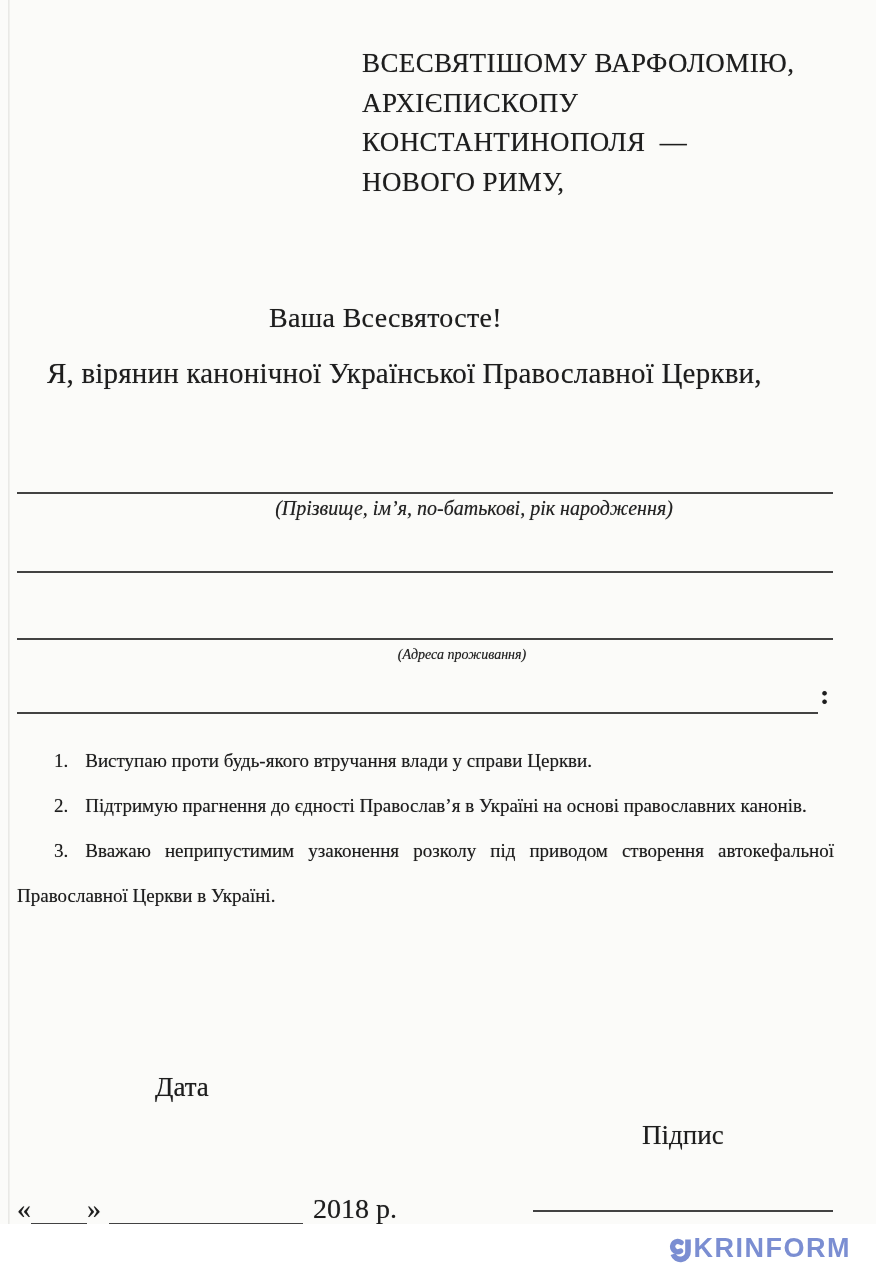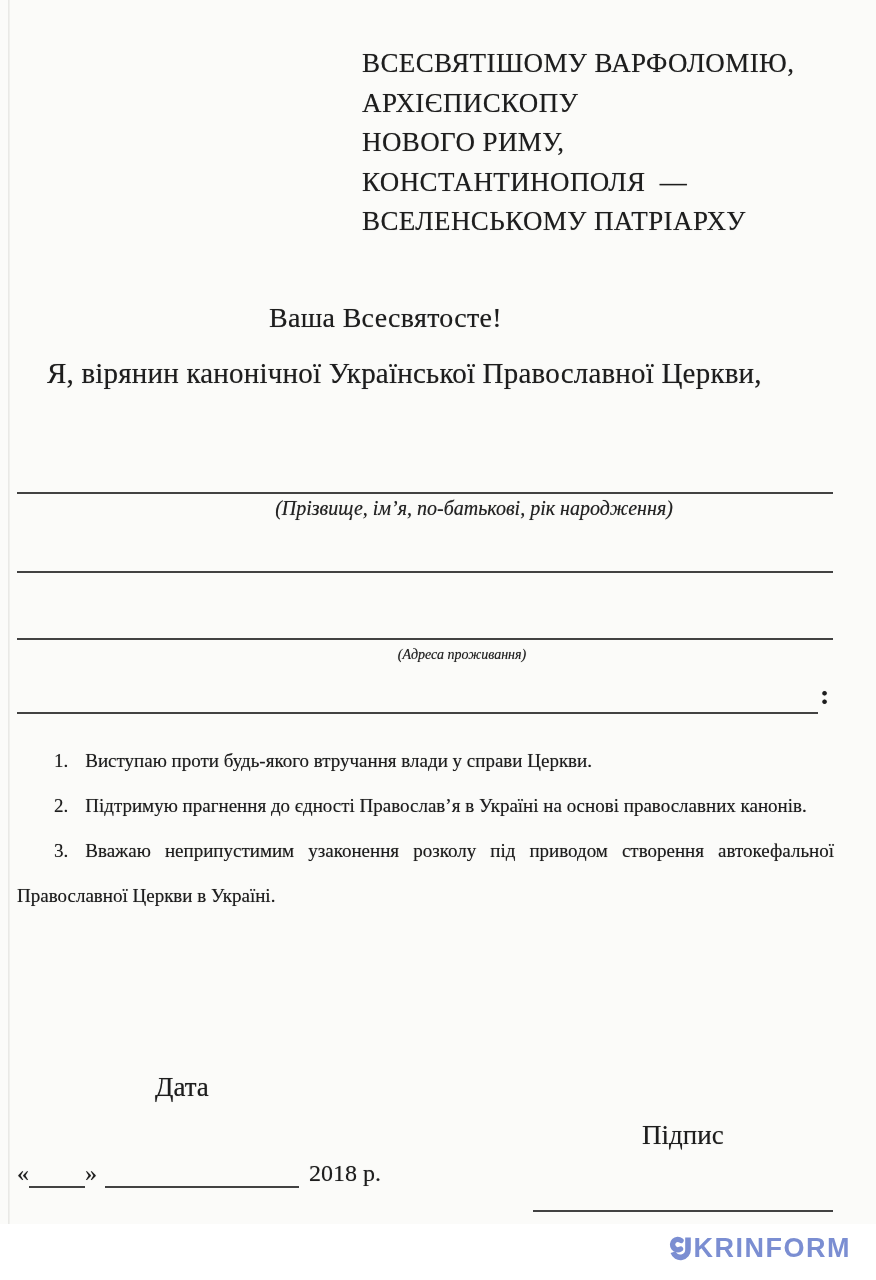--- a/index.html
+++ b/index.html
@@ -58,55 +58,54 @@
     font-size:19px; line-height:45px; text-align:justify;
   }
   .statements p { margin:0; text-indent:37px; }
   .statements .num { padding-right:17px; }
 
   .sig-label { position:absolute; top:1072px; font-size:27px; }
   .label-date      { left:155px; }
   .label-signature { left:642px;margin-top:48px; }
 
   .date-footer {
-    position:absolute; left:17px; top:1156px;
-    font-size:24px; line-height:34px; white-space:nowrap;
+    position:absolute; left:17px; top:1192px;
+    font-size:28px; line-height:34px; white-space:nowrap;
   }
   .blank {
     display:inline-block; height:26px;
     border-bottom:2px solid #424242; vertical-align:-7px;
   }
   .blank-day   { width:56px; }
   .blank-month { width:194px; margin-left:8px; }
   .year-text   { margin-left:10px; }
 
   .footer-strip {
     position:absolute; left:0; top:1224px; width:876px; height:56px;
     background:#ffffff;
   }
   .logo {
     position:absolute; right:25px; top:1233px;
-    display:flex; align-items:center;
+    display:flex; align-items:flex-end;
     color:#7b8ed2;
     font-family:"Liberation Sans", sans-serif;
     font-weight:bold; font-size:27px; letter-spacing:1.5px;
   }
   .logo svg { display:block; margin-right:1px; }
 </style>
 </head>
 <body>
 
 <div class="scan-edge"></div>
 
 <div class="addressee soft">
   <div>ВСЕСВЯТІШОМУ ВАРФОЛОМІЮ,</div>
   <div>АРХІЄПИСКОПУ</div>
+  <div>КОНСТАНТИНОПОЛЯ&nbsp; —</div>
   <div>НОВОГО РИМУ,</div>
-  <div>КОНСТАНТИНОПОЛЯ&nbsp; —</div>
-  <div>ВСЕЛЕНСЬКОМУ ПАТРІАРХУ</div>
 </div>
 
 <div class="salutation soft">Ваша Всесвятосте!</div>
 
 <div class="intro soft">Я, вірянин канонічної Української Православної Церкви,</div>
 
 <div class="rule rule-1"></div>
 <div class="caption caption-name soft">(Прізвище, ім’я, по-батькові, рік народження)</div>
 
 <div class="rule rule-2"></div>

